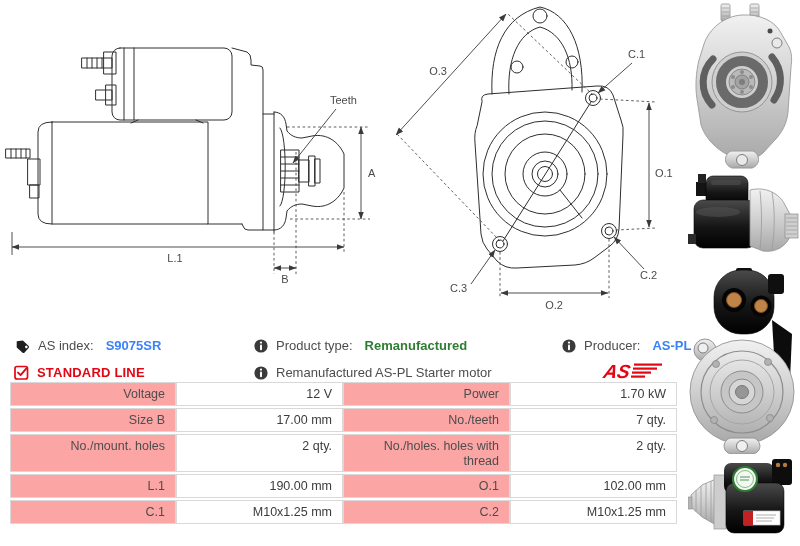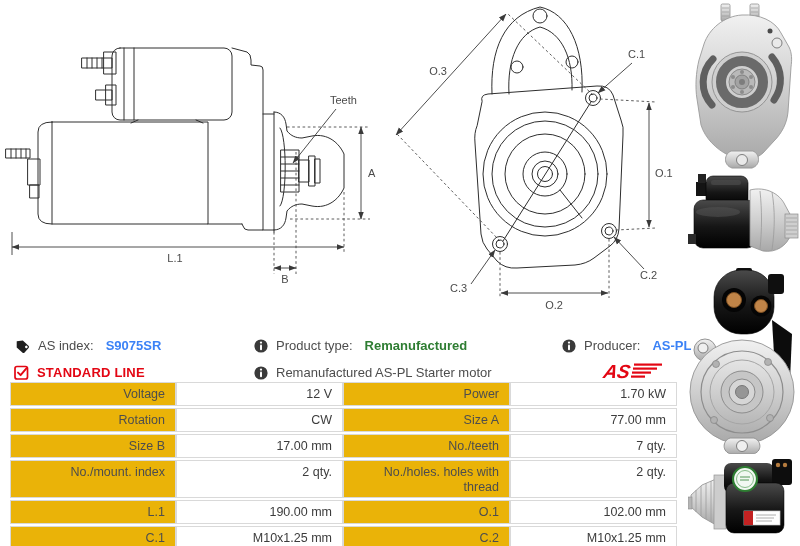--- a/index.html
+++ b/index.html
@@ -28,21 +28,21 @@
   
   table.spec {
     position:absolute; left:10px; top:380px; width:667px;
     border-collapse:separate; border-spacing:0 2px; table-layout:fixed;
     font-size:12.5px;
   }
   table.spec td {
     border:1px solid #d9d9d9; text-align:right; vertical-align:middle;
     padding:2px 10px 2px 6px; height:24px; line-height:15px;
   }
-  table.spec td.lbl { background:#eab308; color:#4d4d4d; }
+  table.spec td.lbl { background:#fca5a5; color:#4d4d4d; }
   table.spec td.val { background:#ffffff; color:#3c3c3c;text-align:right; }
   table.spec tr.tall td { height:31px; vertical-align:top; padding-top:4px; }
 </style>
 </head>
 <body>
 
 <div class="page">
 
   <svg width="0" height="0" style="position:absolute">
     <defs>
@@ -382,33 +382,27 @@
         <col style="width:167px">
       </colgroup>
     <tbody>
       <tr>
         <td class="lbl">Voltage</td>
         <td class="val">12 V</td>
         <td class="lbl">Power</td>
         <td class="val">1.70 kW</td>
       </tr>
       <tr>
-        <td class="lbl">Rotation</td>
-        <td class="val">CW</td>
-        <td class="lbl">Size A</td>
-        <td class="val">77.00 mm</td>
-      </tr>
-      <tr>
         <td class="lbl">Size B</td>
         <td class="val">17.00 mm</td>
         <td class="lbl">No./teeth</td>
         <td class="val">7 qty.</td>
       </tr>
       <tr class="tall">
-        <td class="lbl">No./mount. index</td>
+        <td class="lbl">No./mount. holes</td>
         <td class="val">2 qty.</td>
         <td class="lbl">No./holes. holes with thread</td>
         <td class="val">2 qty.</td>
       </tr>
       <tr>
         <td class="lbl">L.1</td>
         <td class="val">190.00 mm</td>
         <td class="lbl">O.1</td>
         <td class="val">102.00 mm</td>
       </tr>

